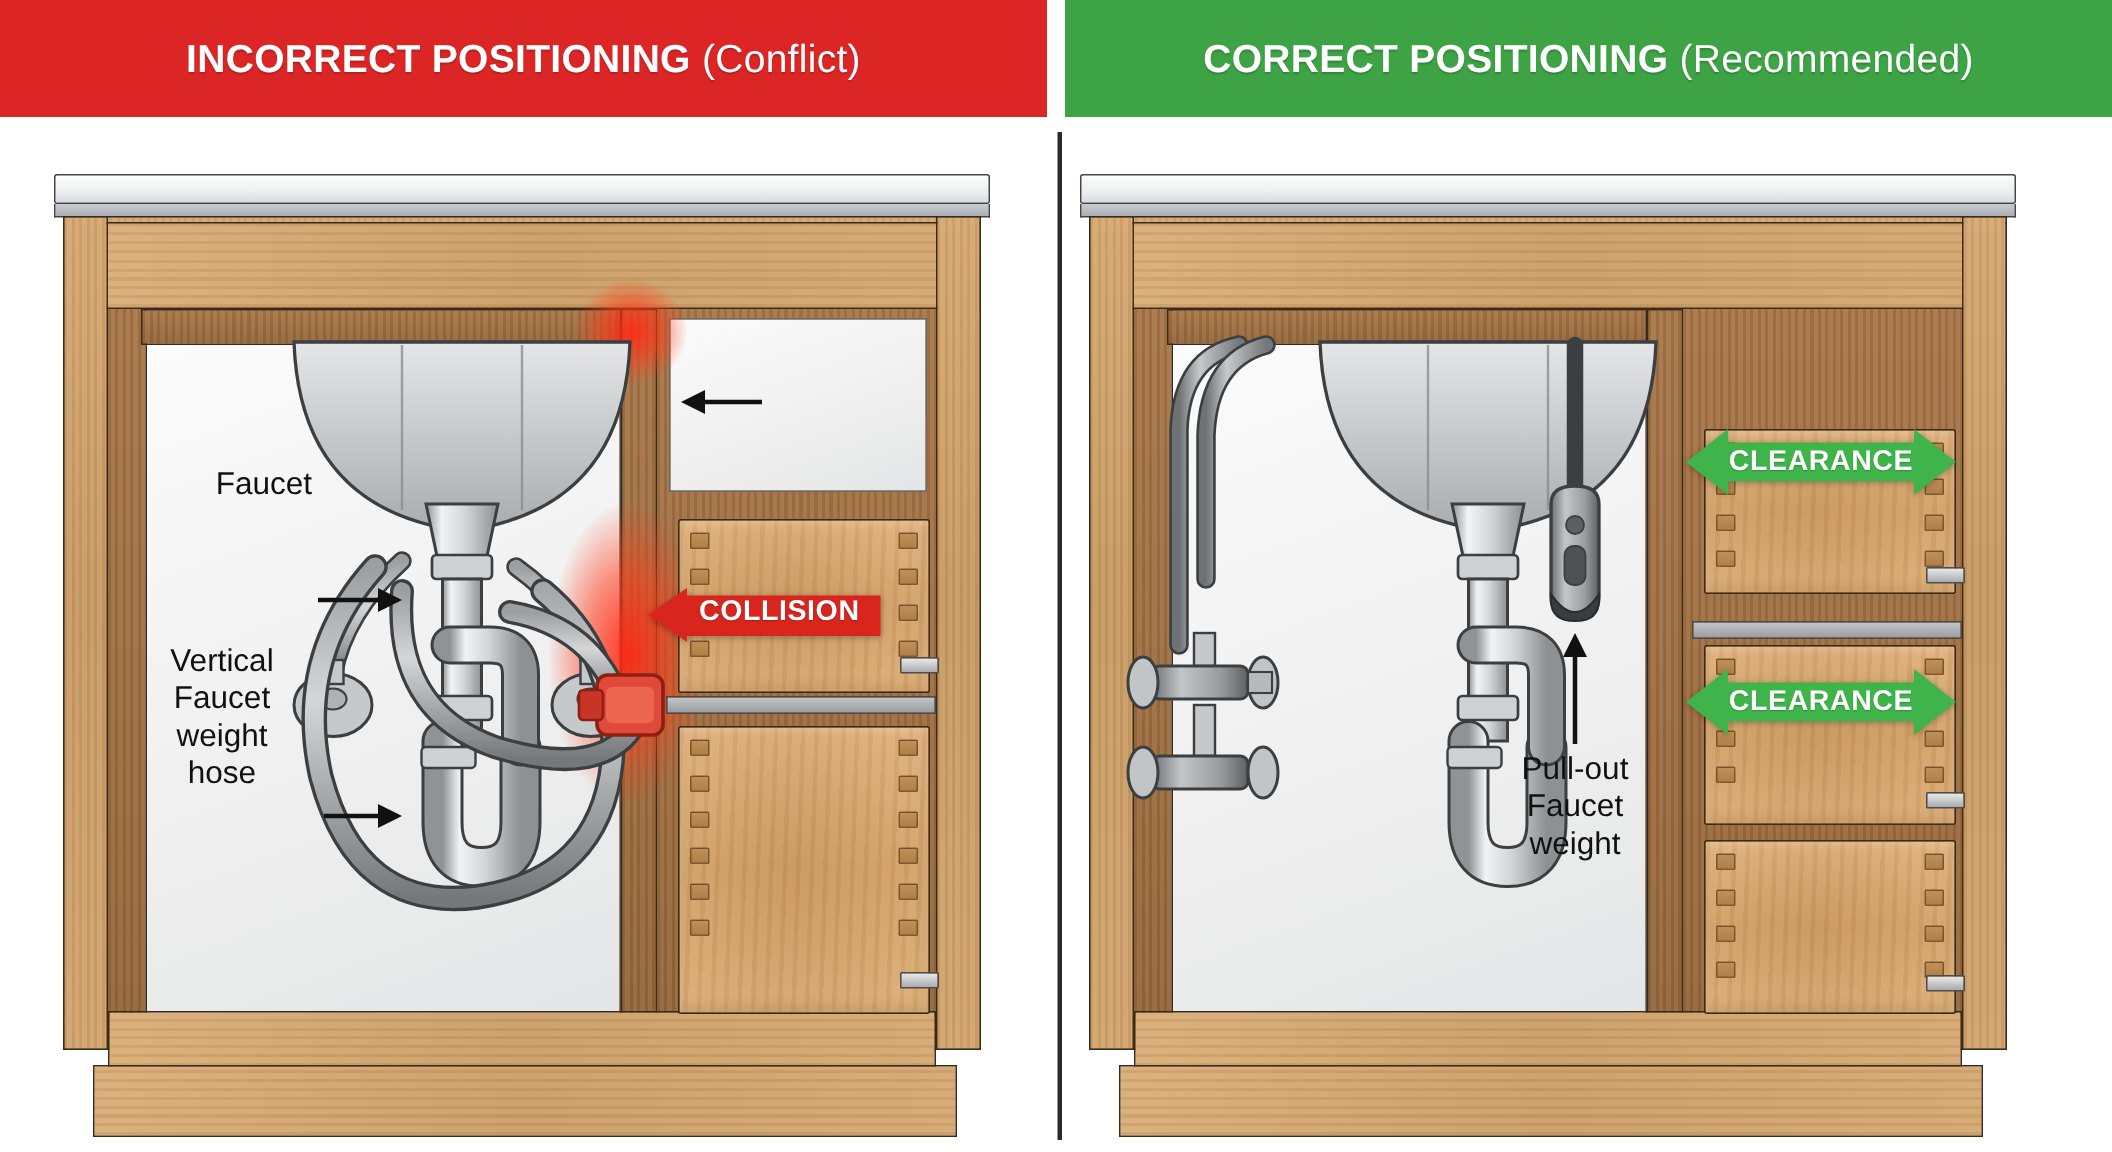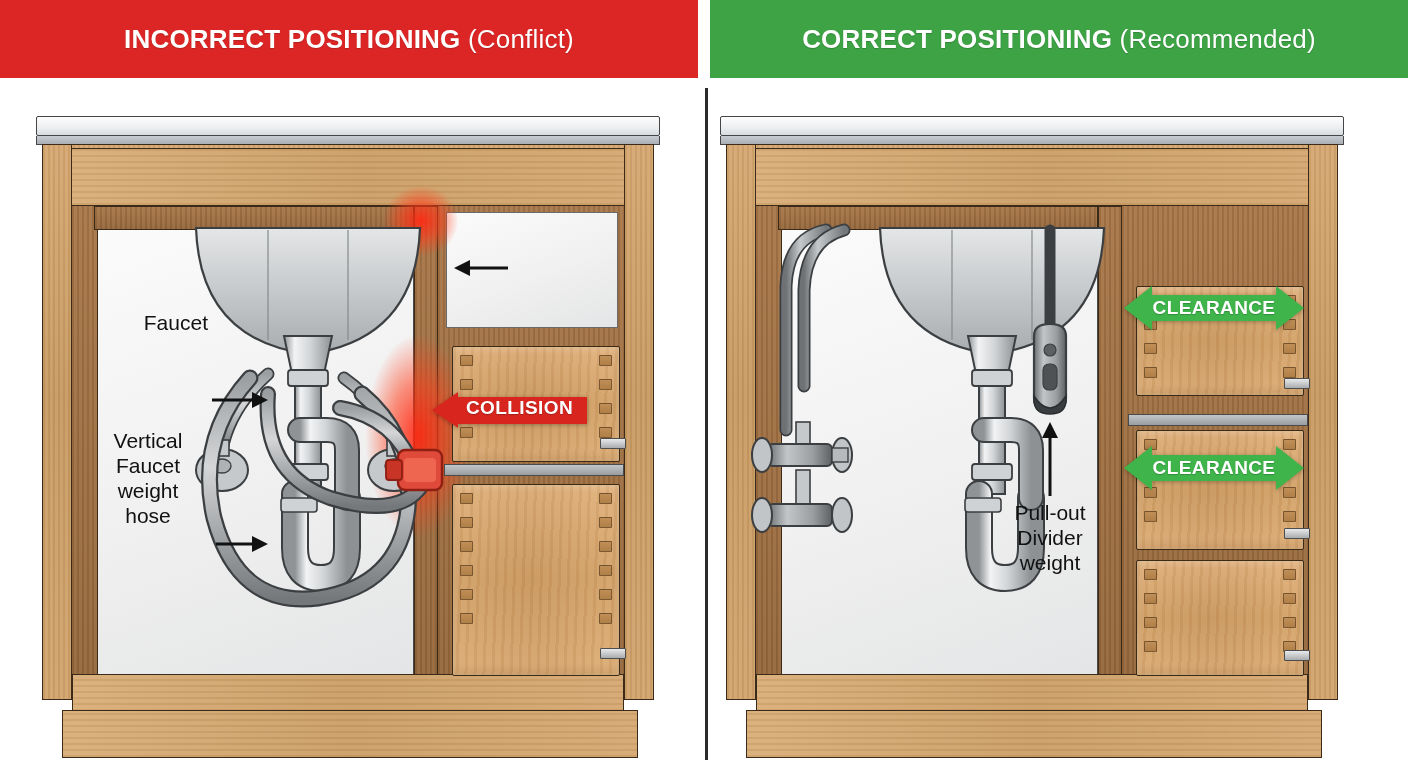--- a/index.html
+++ b/index.html
@@ -507,17 +507,17 @@
 
     <div class="badge-clearance" style="left:440px; top:368px;">
       <div class="head-l"></div>
       <div class="bar" style="width:124px;">
         <span>CLEARANCE</span>
       </div>
       <div class="head-r"></div>
     </div>
 
     <div class="label center" style="left:296px; top:422px; width:140px;">Pull-out
-Divider
+Faucet
 weight</div>
   </div>
 
 </div>
 
 </body></html>

